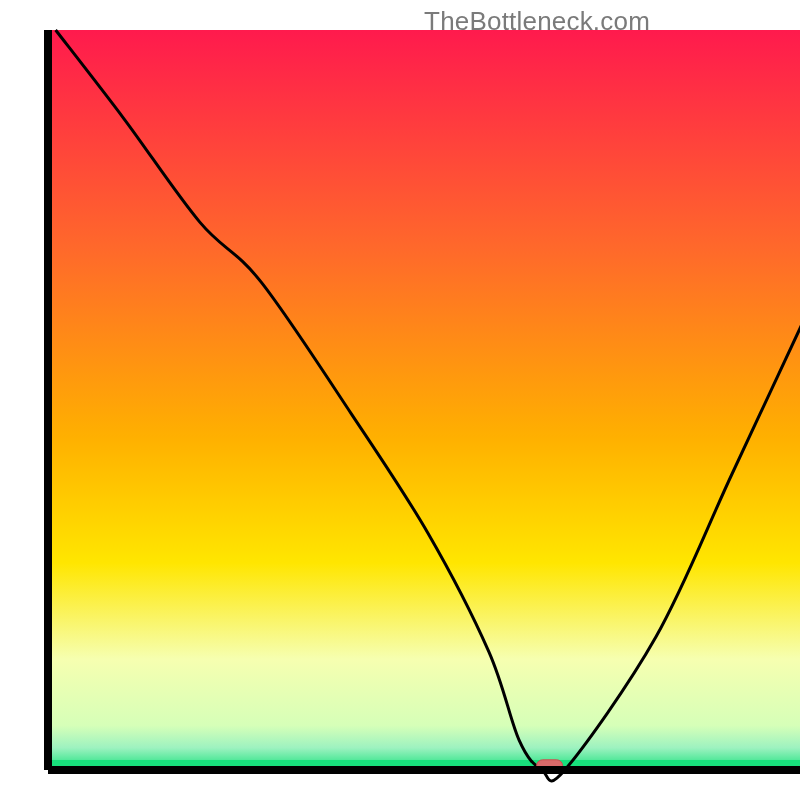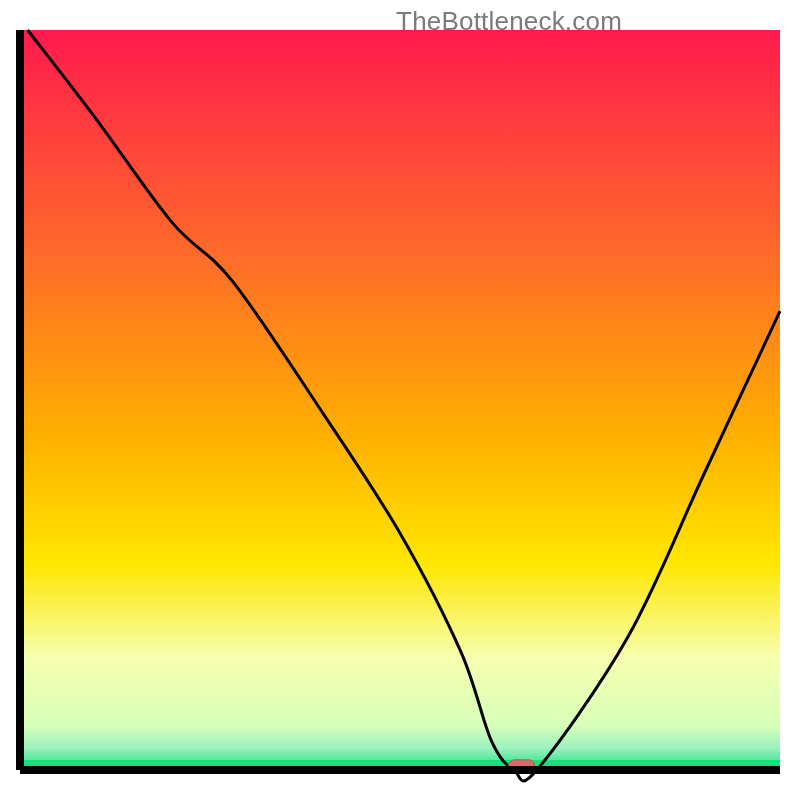--- a/index.html
+++ b/index.html
@@ -7,20 +7,21 @@
     padding: 0;
     width: 800px;
     height: 800px;
     background: #ffffff;
     font-family: Arial, Helvetica, sans-serif;
   }
   .chart-container {
     position: relative;
     width: 632px;
     height: 800px;
+    margin-left: 28px;
   }
   .watermark {
     position: absolute;
     top: 6px;
     right: 10px;
     font-size: 26px;
     font-weight: 500;
     color: #7a7a7a;
     letter-spacing: 0.2px;
     z-index: 10;

